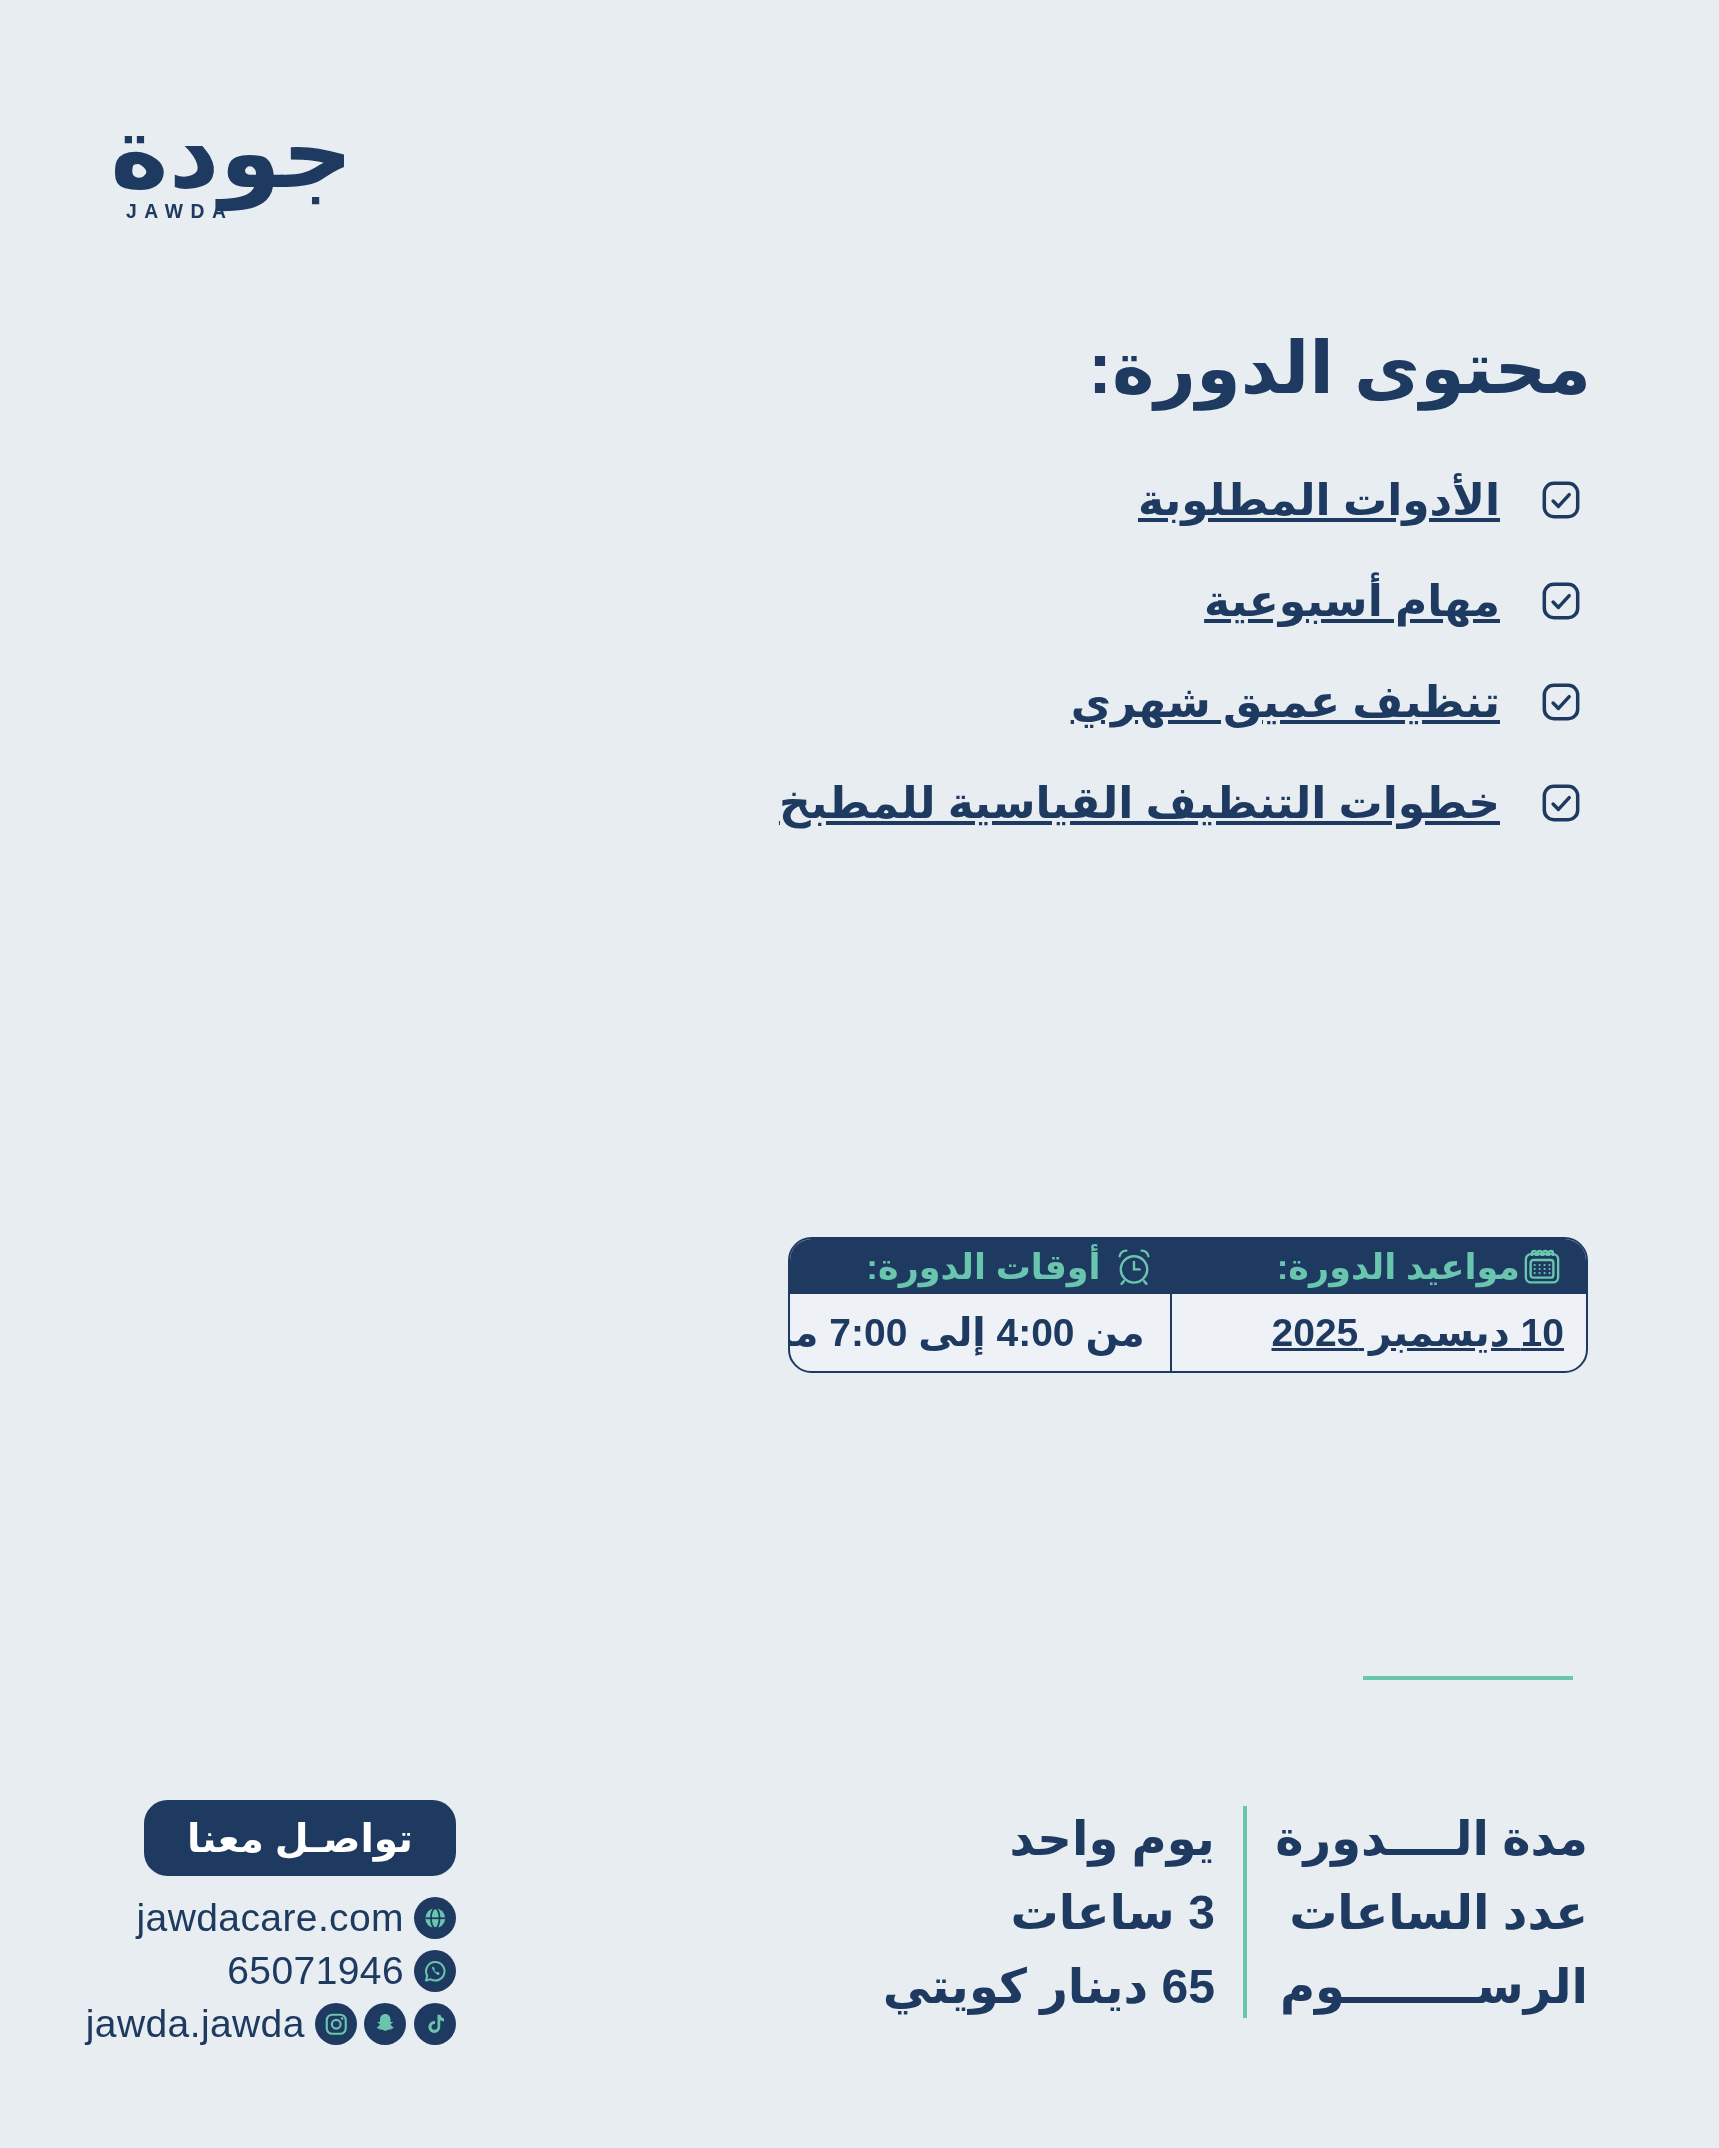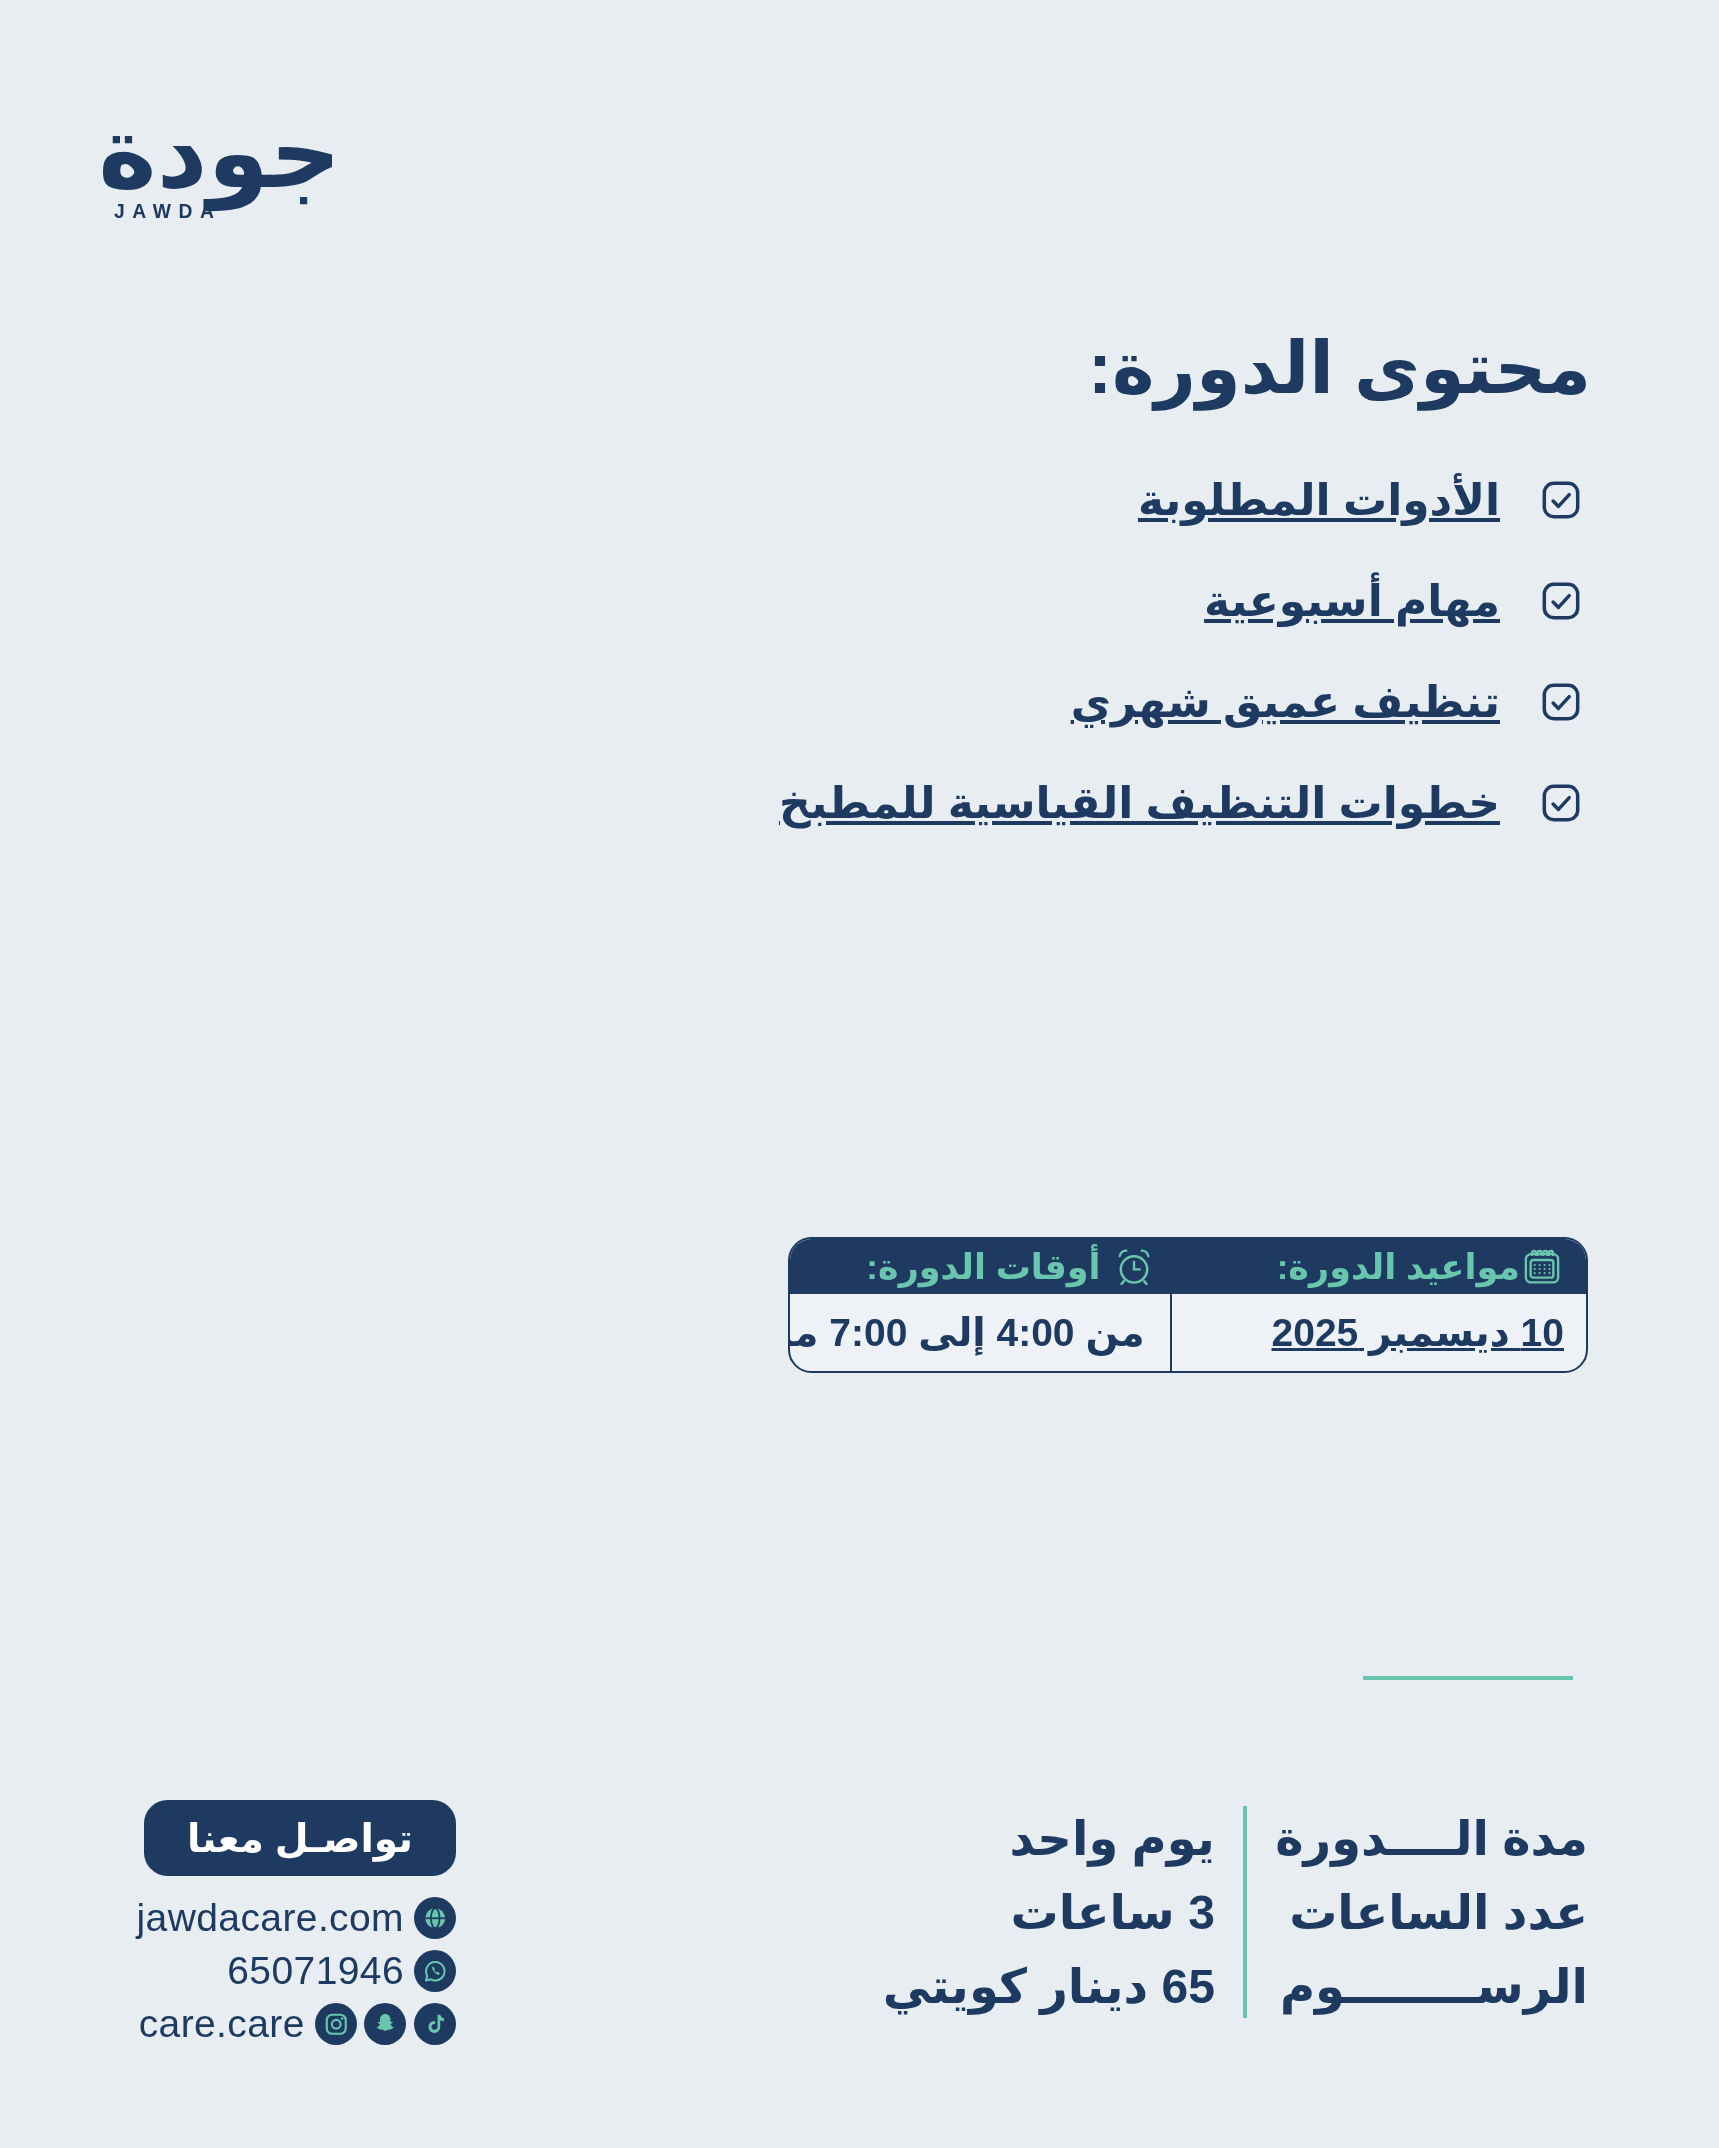--- a/index.html
+++ b/index.html
@@ -9,21 +9,21 @@
     --cellbg:#eef2f6;
   }
   *{margin:0;padding:0;box-sizing:border-box;}
   body{background:#cfd6dc;font-family:"Liberation Sans","DejaVu Sans",sans-serif;}
   .page{
     position:relative;width:1719px;height:2148px;margin:0 auto;
     background:var(--bg);overflow:hidden;color:var(--navy);
   }
 
   
-  .logo{position:absolute;left:114px;top:99px;text-align:right;width:227px;}
+  .logo{position:absolute;left:126px;top:99px;text-align:right;width:227px;}
   .logo-ar{font-size:99px;font-weight:bold;line-height:1.1;color:var(--navy);letter-spacing:1.7px;}
   .logo-en{font-size:19.3px;font-weight:bold;letter-spacing:7.6px;color:var(--navy);text-align:left;margin-top:-6.7px;direction:ltr;}
 
   
   .content-title{
     position:absolute;right:128px;top:326px;
     font-size:72px;font-weight:bold;color:var(--navy);
   }
 
   
@@ -233,21 +233,21 @@
         <span>65071946</span>
         <span class="icon-circle">
           <svg viewBox="0 0 24 24" fill="none" stroke="#69c5ae" stroke-width="1.7" stroke-linecap="round" stroke-linejoin="round">
             <path d="M12 4.2a7.8 7.8 0 0 0-6.7 11.7L4.2 19.8l4-1a7.8 7.8 0 1 0 3.8-14.6z"></path>
             <path d="M9.2 8.9c.5 1.8 1.2 3 2.4 4.1 1.2 1.2 2.3 1.8 3.3 2.1l1-1.4-2-1.3-.9.6a6.5 6.5 0 0 1-2-2l.7-.9-1.4-2z" fill="#69c5ae" stroke="none"></path>
           </svg>
         </span>
       </div>
 
       <div class="contact-row">
-        <span>care.care</span>
+        <span>jawda.jawda</span>
         <span class="social-group">
           <span class="icon-circle">
             <svg viewBox="0 0 24 24" fill="none" stroke="#69c5ae" stroke-width="1.8">
               <rect x="4" y="4" width="16" height="16" rx="4.6"></rect>
               <circle cx="12" cy="12" r="3.7"></circle>
               <circle cx="16.9" cy="7.1" r="1.1" fill="#69c5ae" stroke="none"></circle>
             </svg>
           </span>
           <span class="icon-circle">
             <svg viewBox="0 0 24 24" fill="#69c5ae">

